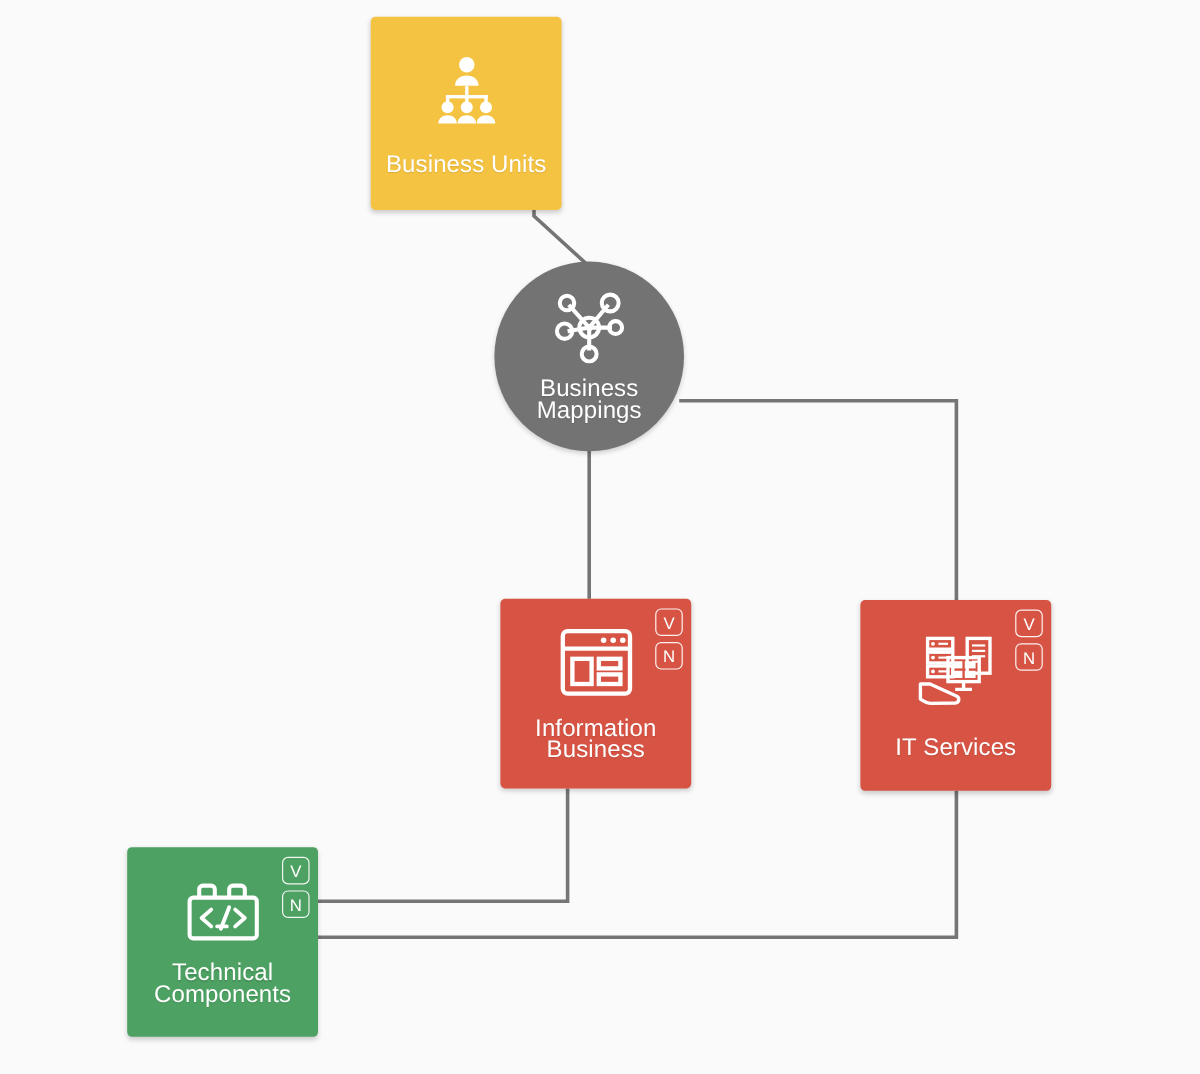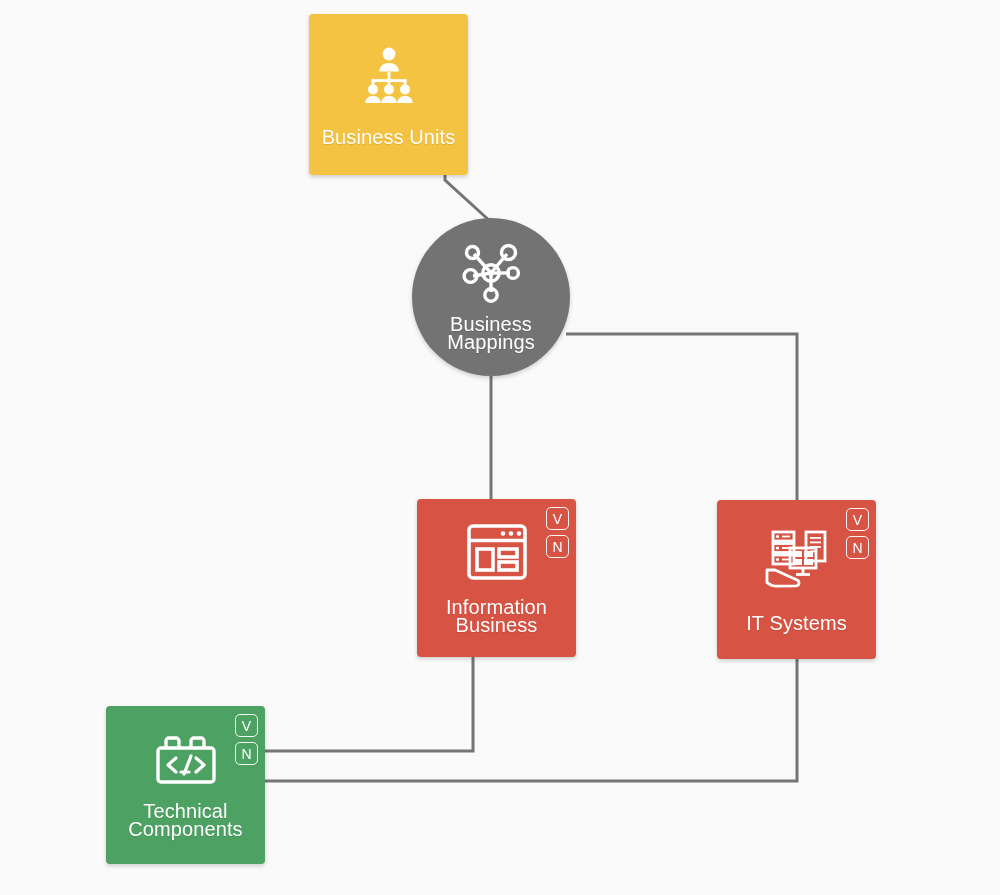--- a/index.html
+++ b/index.html
@@ -183,21 +183,21 @@
           <rect x="29" y="23" width="9" height="6"></rect>
           <rect x="40" y="23" width="9" height="6"></rect>
           <rect x="29" y="31" width="9" height="6"></rect>
           <rect x="40" y="31" width="9" height="6"></rect>
         </g>
         <line x1="39" y1="40" x2="39" y2="46" stroke="#ffffff" stroke-width="2.8"></line>
         <line x1="32" y1="46.5" x2="46" y2="46.5" stroke="#ffffff" stroke-width="2.8"></line>
         <path d="M3 42 l8 0 l22 10 c3 1.4 2.6 5.6 -1 5.8 l-20 0.4 c-3 0 -6 -1.6 -9 -3.6 z" fill="none" stroke="#ffffff" stroke-width="2.8" stroke-linejoin="round"></path>
       </svg>
     </span>
-    <span class="node-label">IT Systems</span>
+    <span class="node-label">IT Services</span>
   </div>
 
   <div class="node rect" style="left:106px; top:706px; width:159px; height:158px; background:#4da263;">
     <div class="badges">
       <span class="badge">V</span>
       <span class="badge">N</span>
     </div>
     <span class="node-icon" style="margin-bottom:14px;">
       <svg width="66" height="56" viewBox="0 0 66 56" xmlns="http://www.w3.org/2000/svg" fill="none" stroke="#ffffff" stroke-width="3.4" stroke-linejoin="round">
         <path d="M13 16 v-7 a3 3 0 0 1 3 -3 h7 a3 3 0 0 1 3 3 v7"></path>

